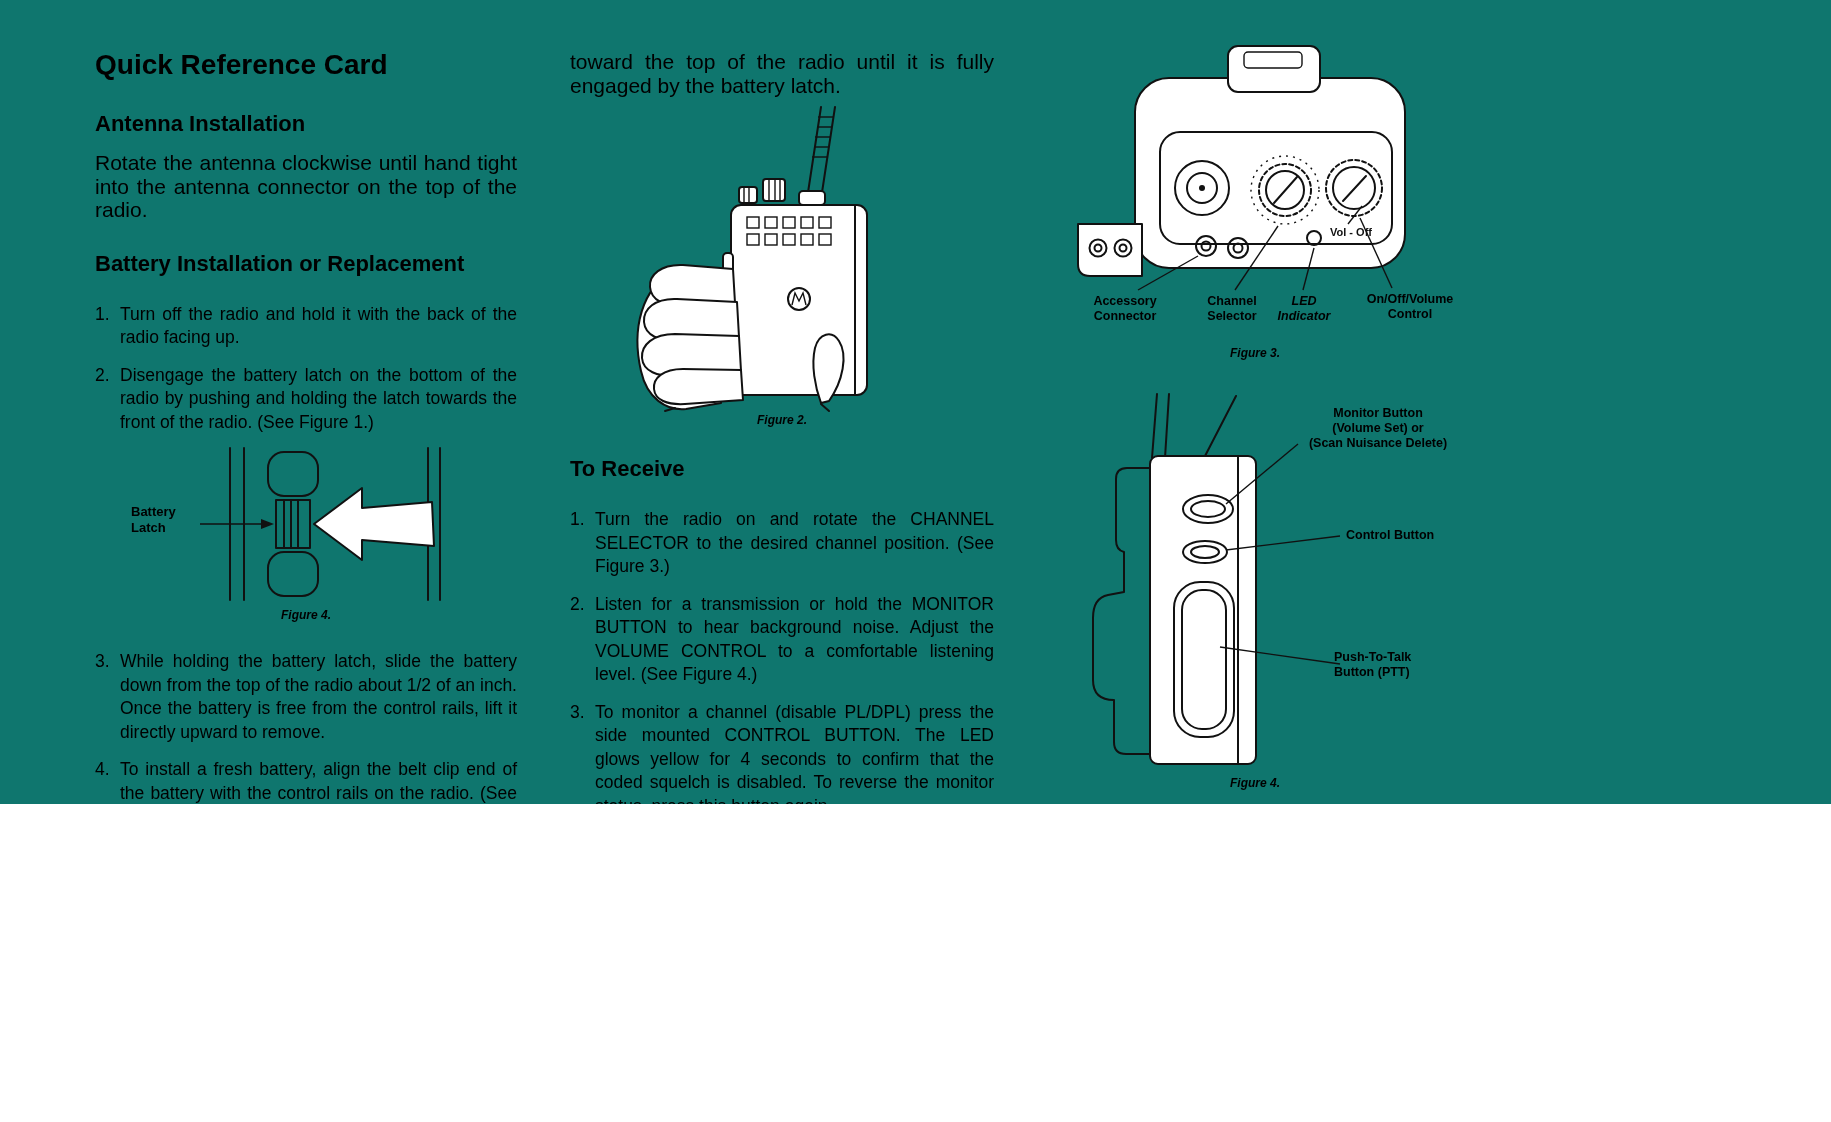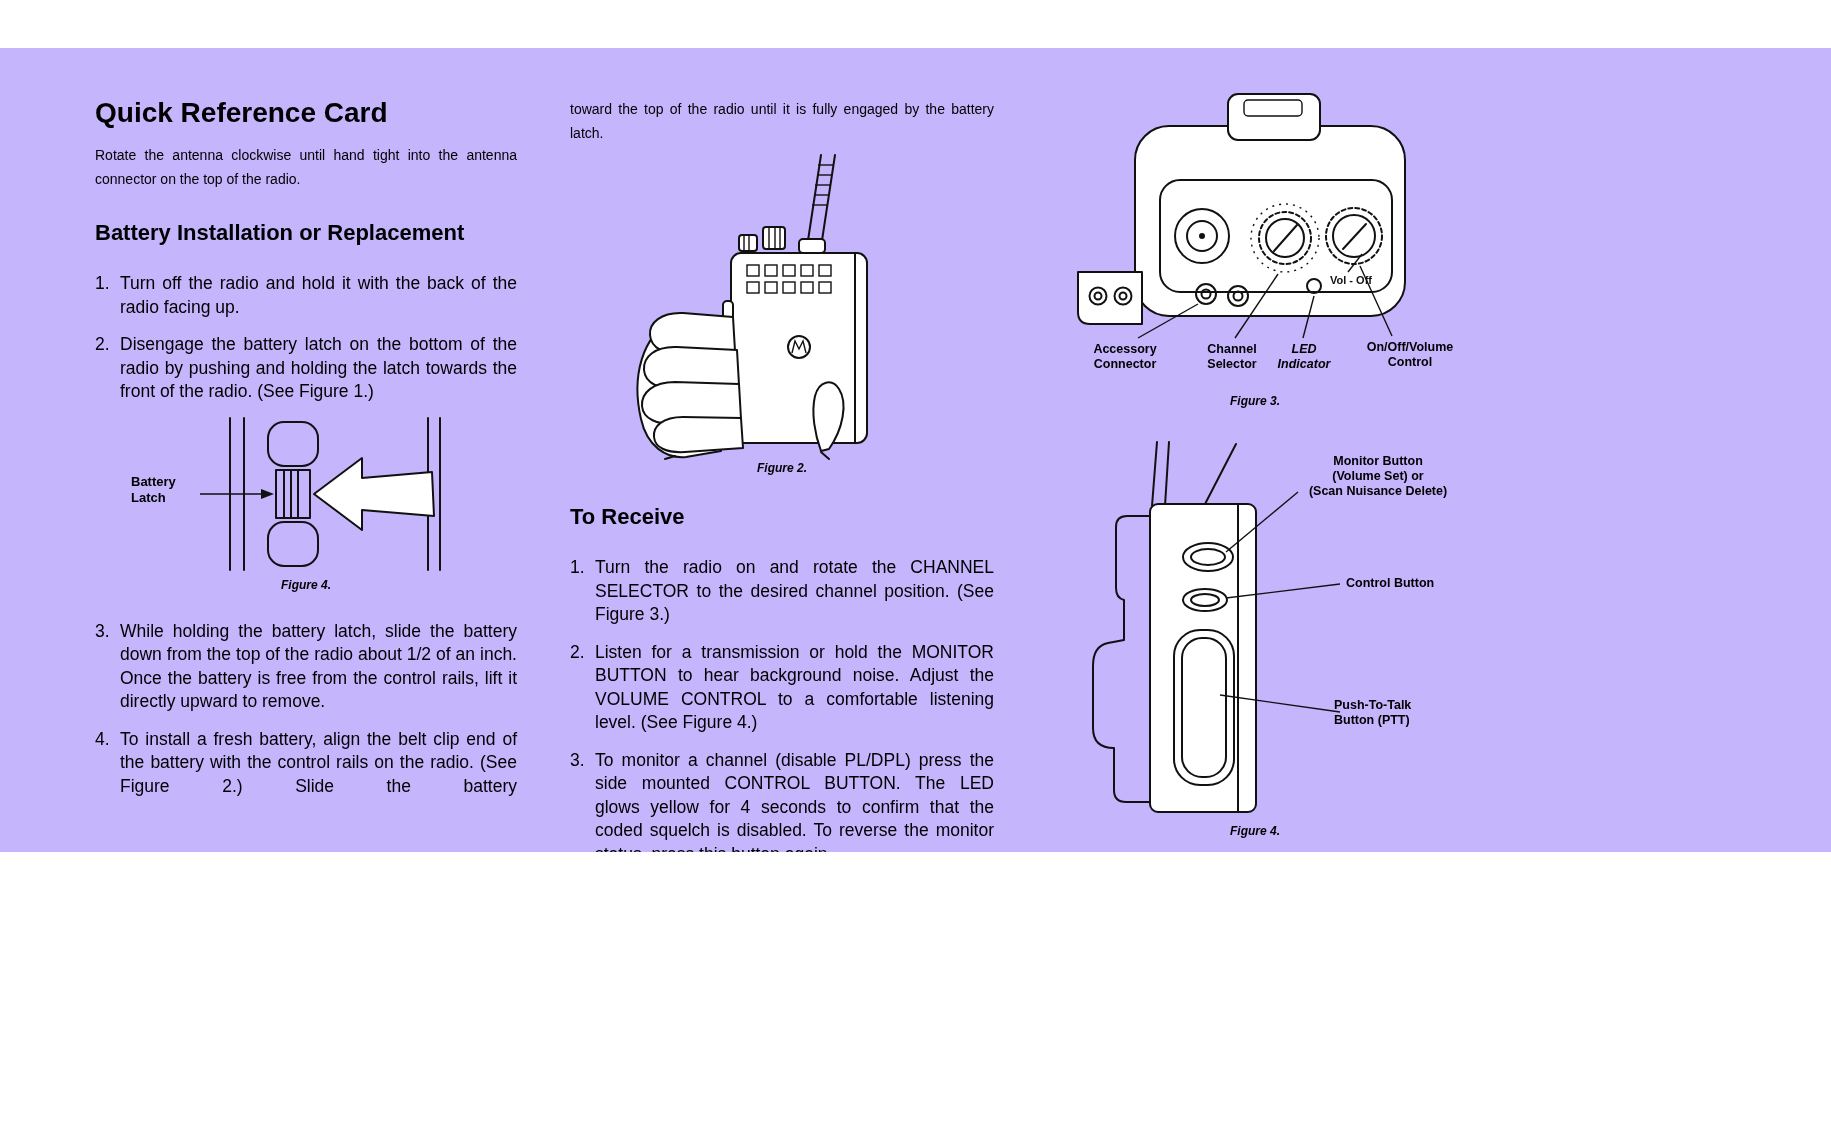--- a/index.html
+++ b/index.html
@@ -2,29 +2,29 @@
 <html><head>
 <meta charset="utf-8">
 <style>
   * { margin:0; padding:0; box-sizing:border-box; }
   html,body { background:#ffffff; }
   body {
     width:1831px; height:1122px;
     font-family:"Liberation Sans", sans-serif;
     color:#000;
   }
-  .page { position:relative; width:1831px; height:804px; background:#c4b5fd; overflow:hidden;margin-top:48px; }
+  .page { position:relative; width:1831px; height:804px; background:#0f766e; overflow:hidden; }
   .col { position:absolute; top:48px; }
   .col1 { left:95px;  width:422px; }
   .col2 { left:570px; width:424px; }
   .col3 { left:1030px; top:40px; width:470px; }
 
   h1 { font-size:28px; line-height:34px; font-weight:bold; letter-spacing:0; }
   h2 { font-size:22px; line-height:27px; font-weight:bold; margin-top:28px; }
-  p.body { font-size:14px; line-height:23.5px; text-align:justify; margin-top:14px; }
+  p.body { font-size:21px; line-height:23.5px; text-align:justify; margin-top:14px; }
 
   .step { display:flex; margin-top:14px; font-size:17.5px; line-height:23.5px; }
   .step .num { width:25px; flex:none; }
   .step .txt { flex:1; text-align:justify; }
   .mt-lg { margin-top:26px; }
   .mt-xl { margin-top:28px; }
   .jl { text-align-last:justify; }
 
   figure { margin:0; }
   figcaption {
@@ -68,20 +68,21 @@
   .dot { fill:#111; stroke:none; }
 </style>
 </head>
 <body>
 
 <div class="page">
 
   <div class="col col1">
     <h1>Quick Reference Card</h1>
 
+    <h2>Antenna Installation</h2>
     <p class="body">Rotate the antenna clockwise until hand tight into the antenna connector on the top of the radio.</p>
 
     <h2>Battery Installation or Replacement</h2>
 
     <div class="step mt-lg">
       <span class="num">1.</span>
       <div class="txt">Turn off the radio and hold it with the back of the radio facing up.</div>
     </div>
     <div class="step">
       <span class="num">2.</span>

